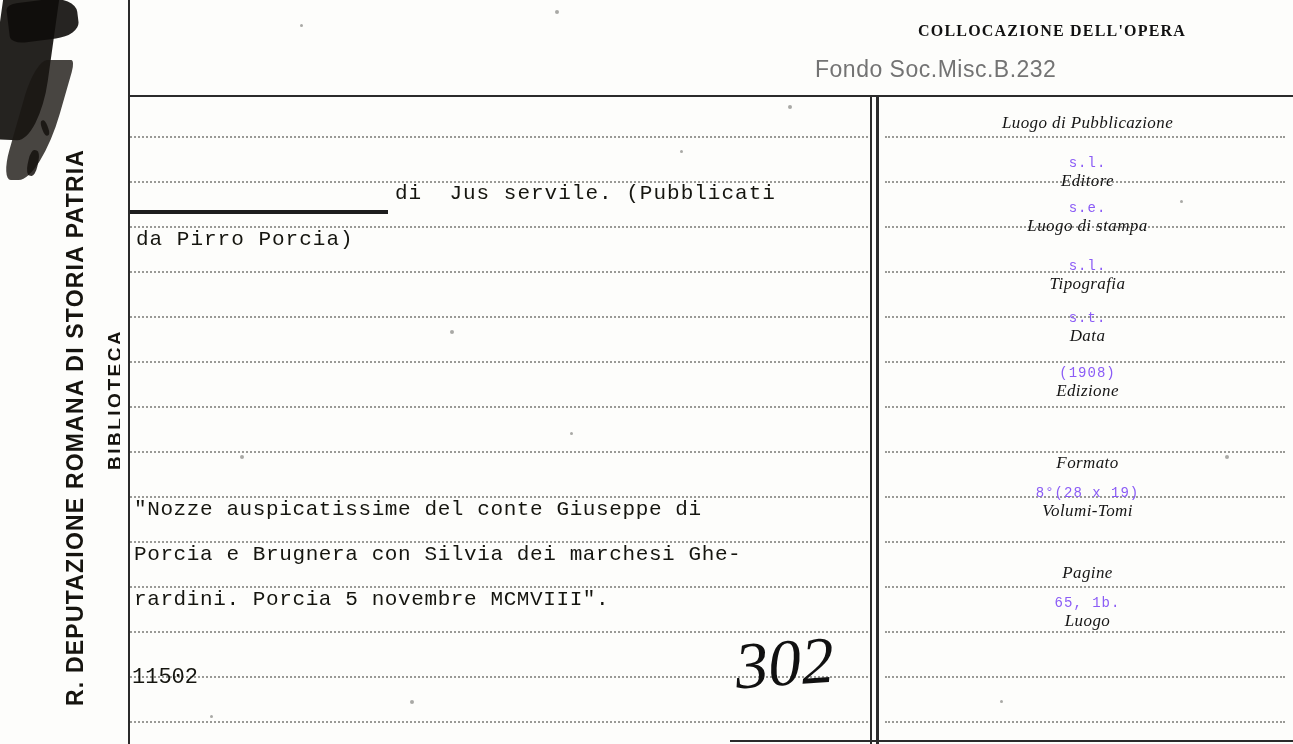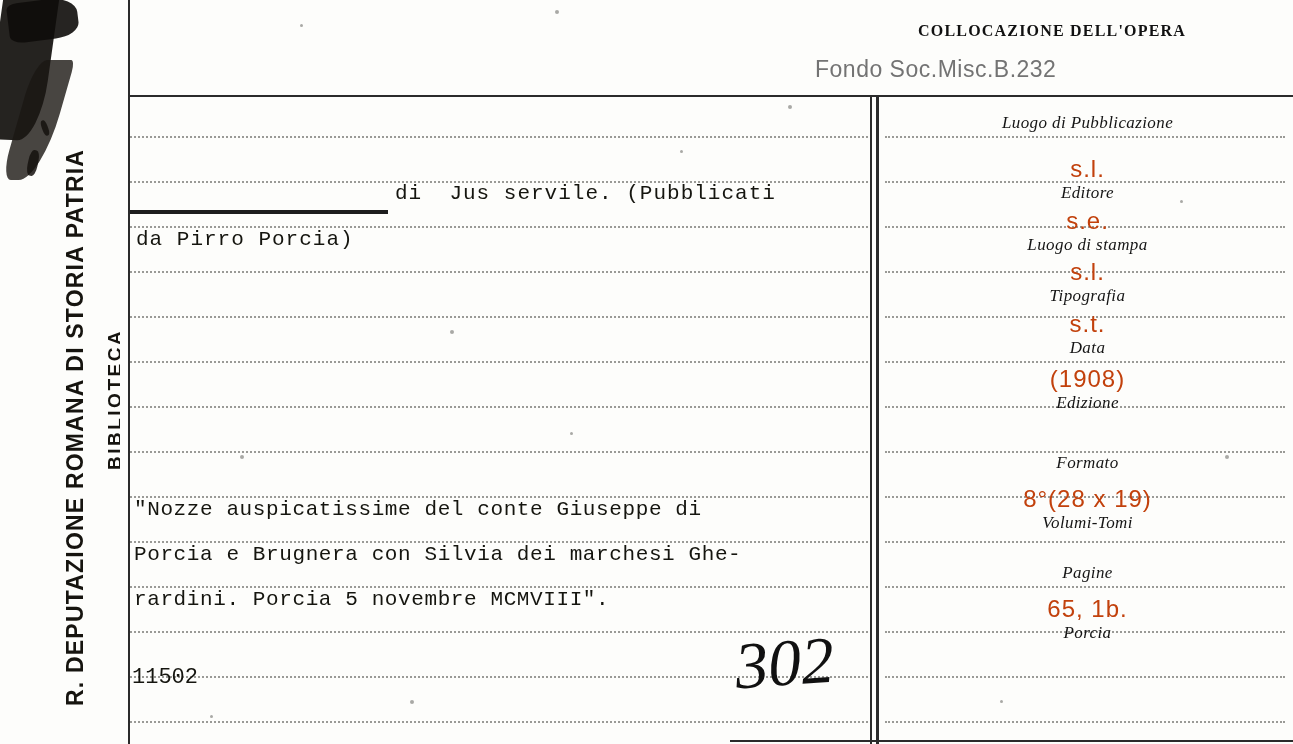--- a/index.html
+++ b/index.html
@@ -198,23 +198,23 @@
     text-align: center;
   }
   .rlabel {
     font-family: "Liberation Serif", serif;
     font-style: italic;
     font-size: 17px;
     color: #151515;
     letter-spacing: .4px;
   }
   .rvalue {
-    font-family: Liberation Sans, sans-serif;
-    font-size: 24px;
-    color: #c2410c;
+    font-family: Liberation Mono, monospace;
+    font-size: 14px;
+    color: #8b5cf6;
     letter-spacing: 1px;
   }
 
   
   .speck {
     position: absolute;
     background: #8c8c88;
     border-radius: 50%;
     opacity: .75;
   }
@@ -291,21 +291,21 @@
       <div class="rfield" style="top:18px;">
         <div class="rvalue"></div>
         <div class="rlabel">Luogo di Pubblicazione</div>
       </div>
 
       <div class="rfield" style="top:60px;">
         <div class="rvalue">s.l.</div>
         <div class="rlabel">Editore</div>
       </div>
 
-      <div class="rfield" style="top:112px;text-align:center;">
+      <div class="rfield" style="top:105px;text-align:center;">
         <div class="rvalue">s.e.</div>
         <div class="rlabel">Luogo di stampa</div>
       </div>
 
       <div class="rfield" style="top:163px;">
         <div class="rvalue">s.l.</div>
         <div class="rlabel">Tipografia</div>
       </div>
 
       <div class="rfield" style="top:215px;">
@@ -328,21 +328,21 @@
         <div class="rlabel">Volumi-Tomi</div>
       </div>
 
       <div class="rfield" style="top:468px;text-align:center;">
         <div class="rvalue"></div>
         <div class="rlabel">Pagine</div>
       </div>
 
       <div class="rfield" style="top:500px;">
         <div class="rvalue">65, 1b.</div>
-        <div class="rlabel">Porcia</div>
+        <div class="rlabel">Luogo</div>
       </div>
 
     </div>
 
     <div class="speck" style="left:435px; top:10px; width:4px; height:4px;"></div>
     <div class="speck" style="left:180px; top:24px; width:3px; height:3px;"></div>
     <div class="speck" style="left:668px; top:105px; width:4px; height:4px;"></div>
     <div class="speck" style="left:560px; top:150px; width:3px; height:3px;"></div>
     <div class="speck" style="left:1060px; top:200px; width:3px; height:3px;"></div>
     <div class="speck" style="left:330px; top:330px; width:4px; height:4px;"></div>

